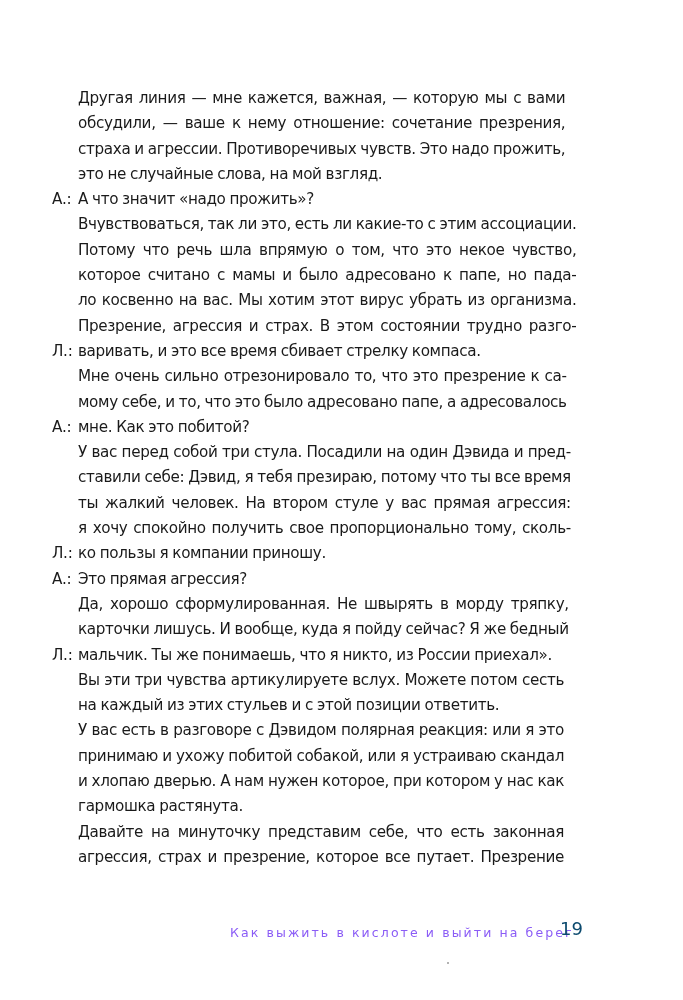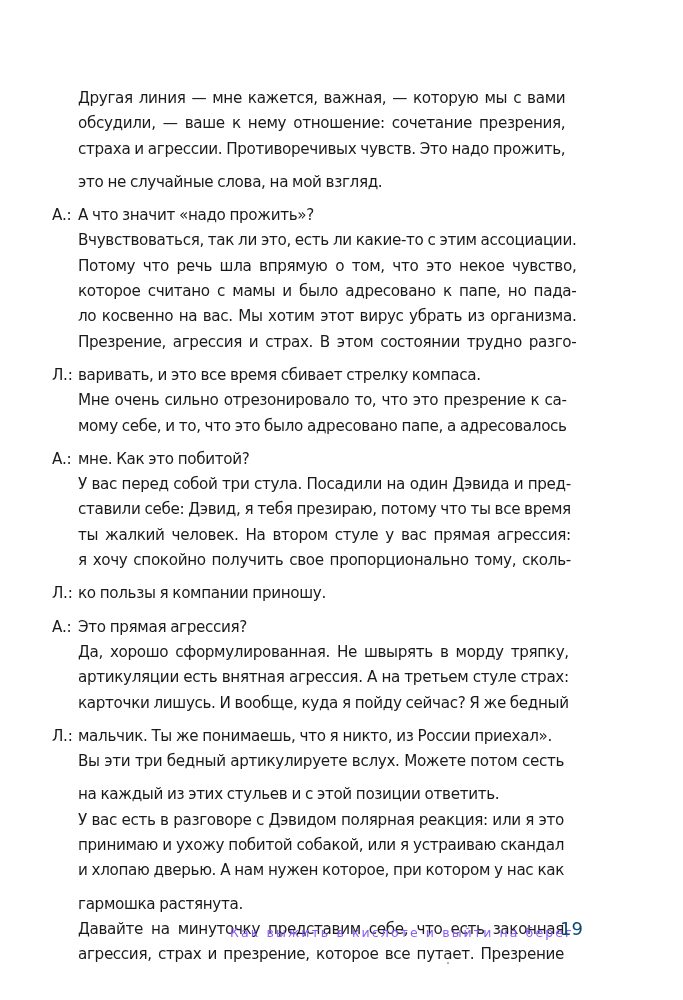--- a/index.html
+++ b/index.html
@@ -50,21 +50,20 @@
       word-spacing: -0.5px;
     }
     .para .ln {
       display: block;
       text-align: justify;
       text-align-last: justify;
       white-space: nowrap;
     }
     .para .ln.last {
       text-align-last: left;
-      margin-top: 8px;
     }
     .footer {
       position: absolute;
       top: 918px;
       left: 230px;
       width: 360px;
       height: 30px;
     }
     .running-title {
       position: absolute;
@@ -144,29 +143,28 @@
       <div class="entry">
         <span class="speaker">А.:</span>
         <div class="para">
           <span class="ln last">Это прямая агрессия?</span>
         </div>
       </div>
       <div class="entry">
         <span class="speaker">Л.:</span>
         <div class="para">
           <span class="ln">Да, хорошо сформулированная. Не швырять в морду тряпку,</span>
-          <span class="ln">артикуляции есть внятная агрессия. А на третьем стуле страх:</span>
           <span class="ln">карточки лишусь. И вообще, куда я пойду сейчас? Я же бедный</span>
           <span class="ln last">мальчик. Ты же понимаешь, что я никто, из России приехал».</span>
         </div>
       </div>
       <div class="entry">
         <span class="speaker"></span>
         <div class="para">
-          <span class="ln">Вы эти три бедный артикулируете вслух. Можете потом сесть</span>
+          <span class="ln">Вы эти три чувства артикулируете вслух. Можете потом сесть</span>
           <span class="ln last">на каждый из этих стульев и с этой позиции ответить.</span>
         </div>
       </div>
       <div class="entry">
         <span class="speaker"></span>
         <div class="para">
           <span class="ln">У вас есть в разговоре с Дэвидом полярная реакция: или я это</span>
           <span class="ln">принимаю и ухожу побитой собакой, или я устраиваю скандал</span>
           <span class="ln">и хлопаю дверью. А нам нужен которое, при котором у нас как</span>
           <span class="ln last">гармошка растянута.</span>

